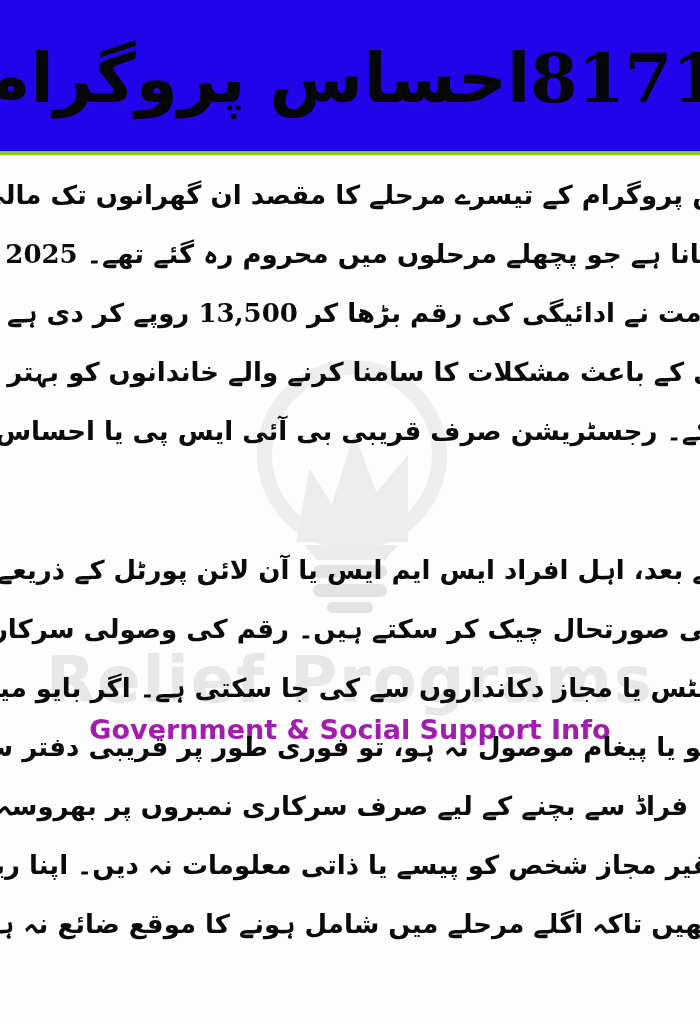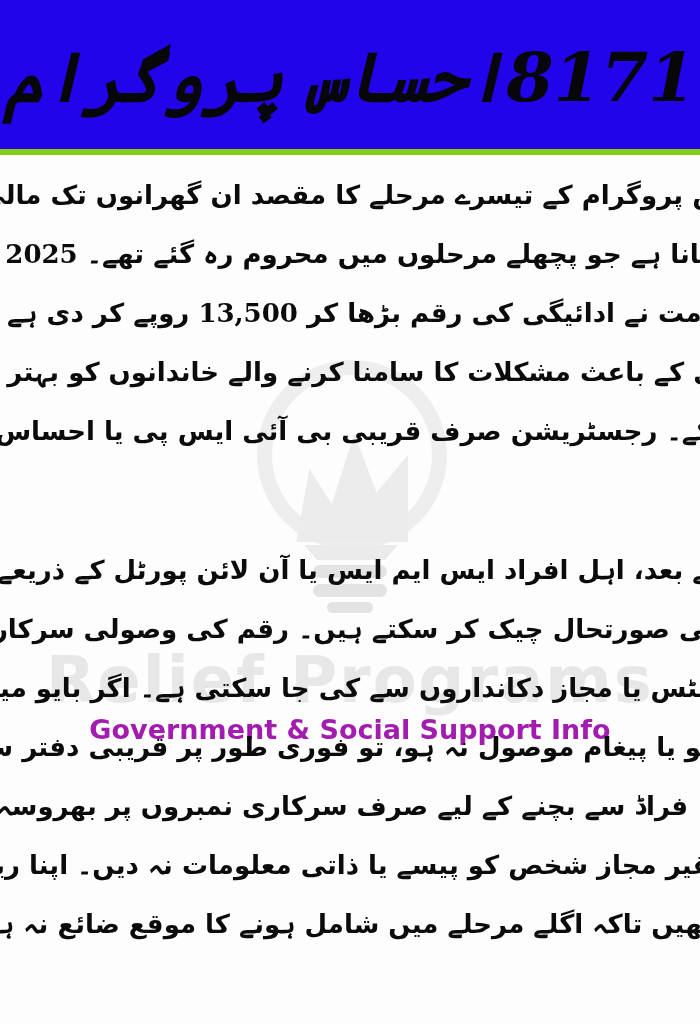--- a/index.html
+++ b/index.html
@@ -3,24 +3,23 @@
 <meta charset="utf-8">
 <style>
   * { margin:0; padding:0; box-sizing:border-box; }
   html,body { width:700px; height:1024px; overflow:hidden; background:#fdfdfd;
               font-family:"DejaVu Sans", sans-serif; }
   .page { position:relative; width:700px; height:1024px; overflow:hidden; background:#fdfdfd; }
 
   
   .banner {
     position:relative; width:700px; height:155px;
-    background:#2204EA; border-bottom:6px solid #84cc16;
+    background:#2204EA; border-bottom:4px solid #84cc16;
     display:flex; align-items:center; justify-content:center;
     z-index:2;
-    font-style:italic;
   }
   .banner-title {
     direction:rtl; unicode-bidi:plaintext;
     font-family:"DejaVu Serif","DejaVu Sans",serif;
     font-size:68px; font-weight:700; color:#070707;
     line-height:1.1; white-space:nowrap; padding-top:6px;
   }
 
   
   .watermark { position:absolute; inset:0; z-index:0; pointer-events:none; }

